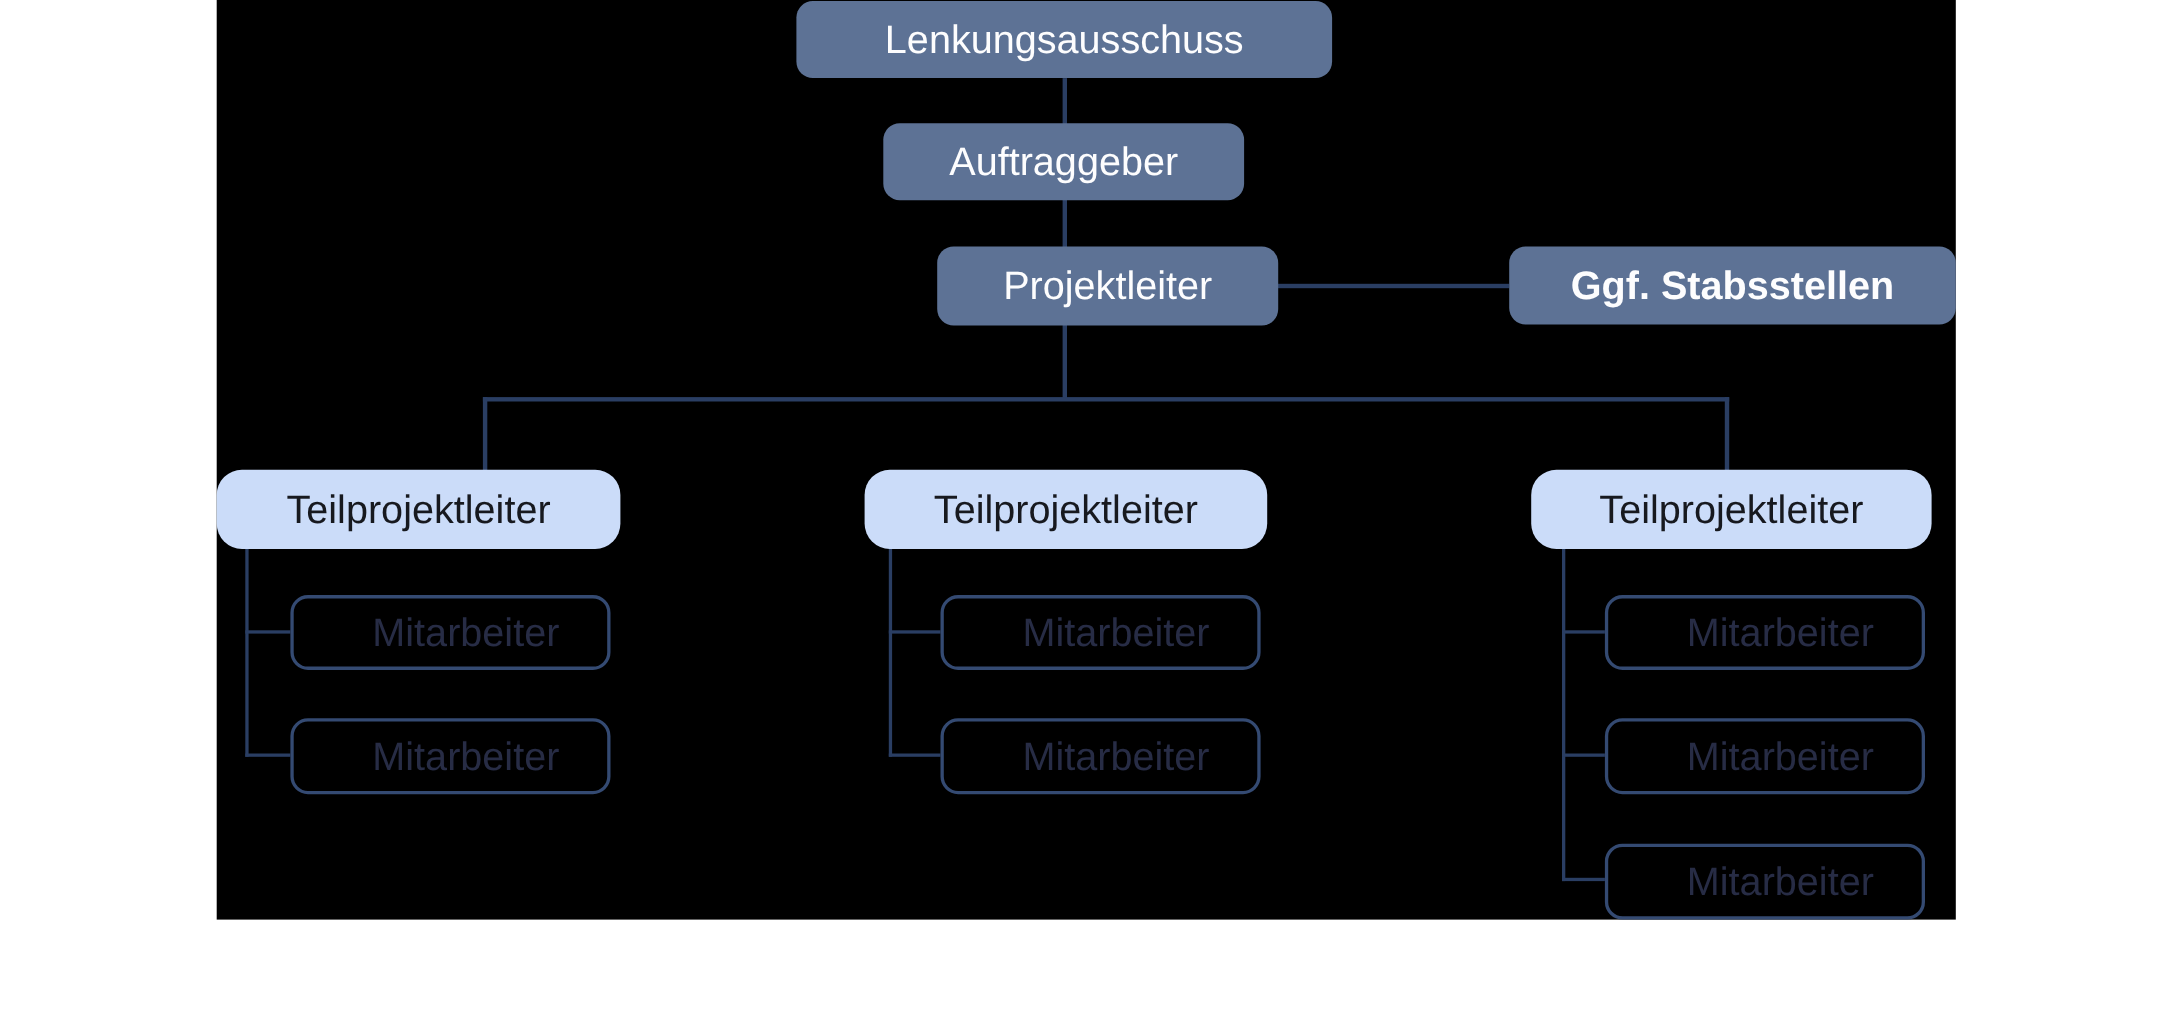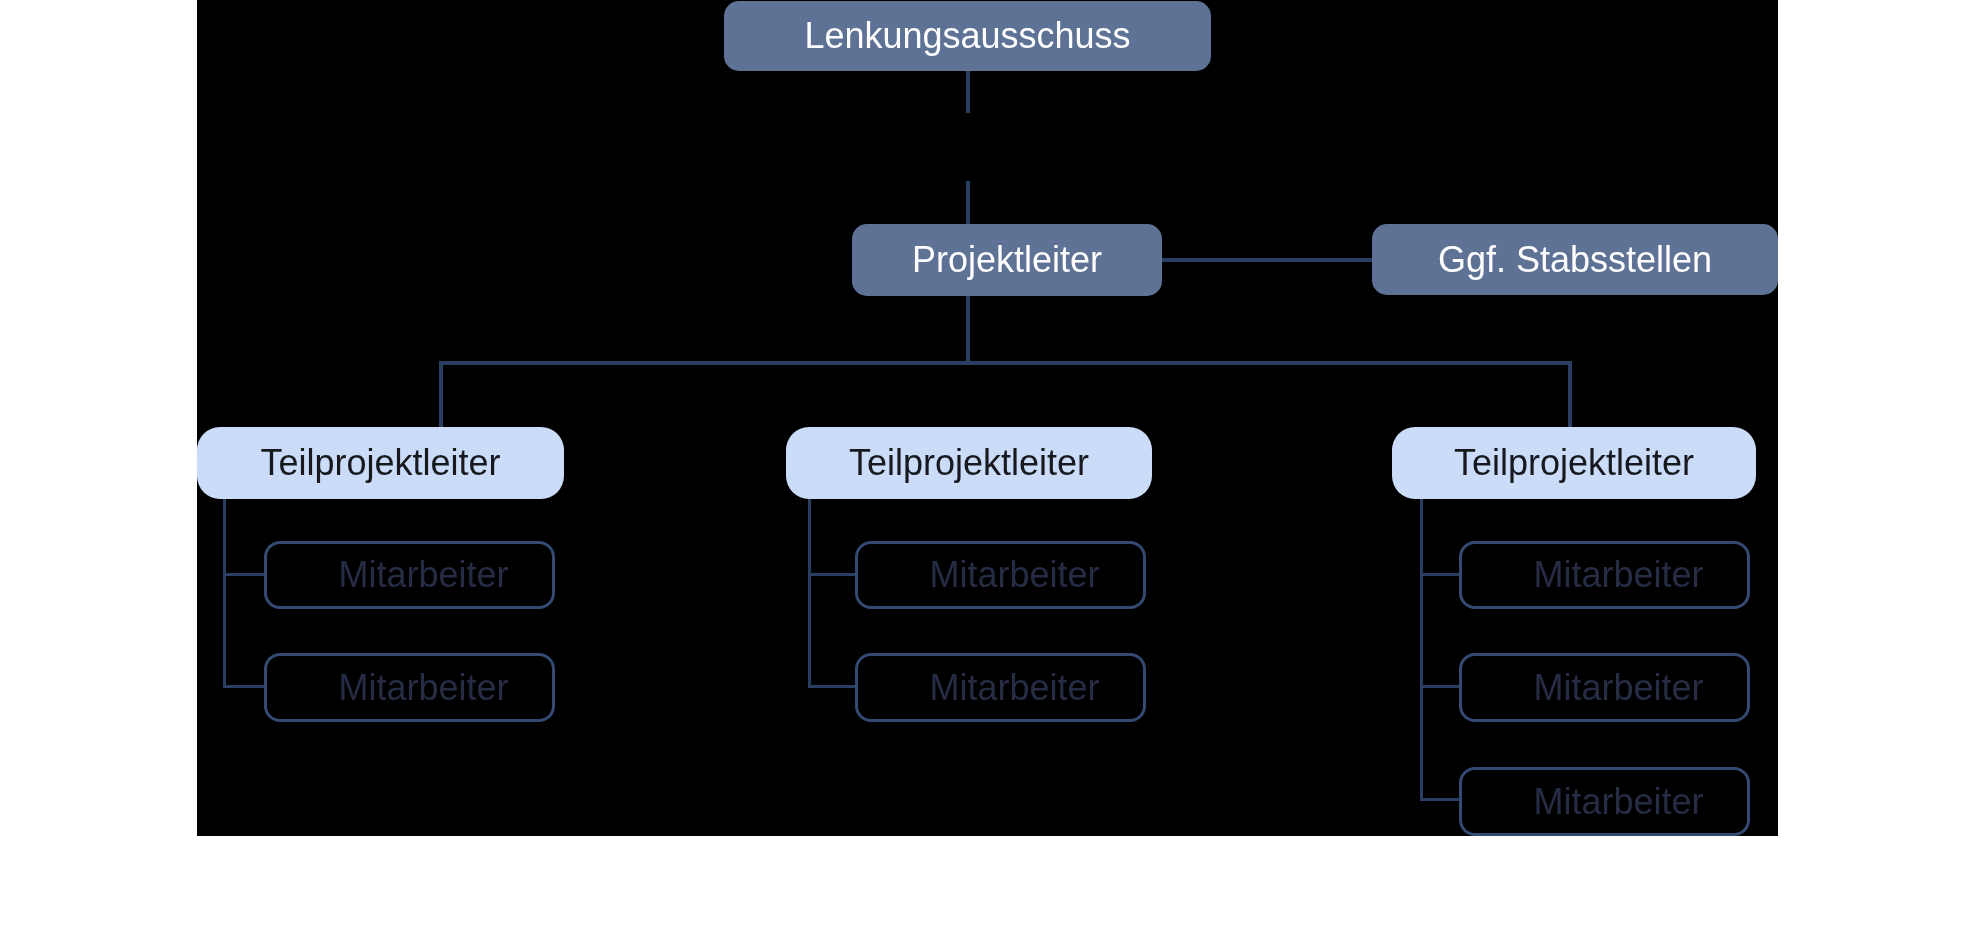--- a/index.html
+++ b/index.html
@@ -80,24 +80,25 @@
     <div class="line" style="left:611px; top:573px; width:47px; height:3px;"></div>
     <div class="line" style="left:611px; top:685px; width:47px; height:3px;"></div>
 
     <div class="line" style="left:1223px; top:498px; width:3px; height:303px;"></div>
     <div class="line" style="left:1223px; top:573px; width:39px; height:3px;"></div>
     <div class="line" style="left:1223px; top:685px; width:39px; height:3px;"></div>
     <div class="line" style="left:1223px; top:798px; width:39px; height:3px;"></div>
 
     <div class="node solid" style="left:527px; top:1px; width:487px; height:70px;">Lenkungsausschuss</div>
 
+    <div class="node solid" style="left:606px; top:112px; width:328px; height:70px;">Auftraggeber</div>
 
     <div class="node solid" style="left:615px; top:224px; width:310px; height:72px;margin-left:40px;">Projektleiter</div>
 
-    <div class="node solid" style="left:1175px; top:224px; width:406px; height:71px;">Ggf. Stabsstellen</div>
+    <div class="node solid" style="left:1175px; top:224px; width:406px; height:71px;font-weight:bold;">Ggf. Stabsstellen</div>
 
     <div class="node light" style="left:0px; top:427px; width:367px; height:72px;">Teilprojektleiter</div>
 
     <div class="node light" style="left:589px; top:427px; width:366px; height:72px;">Teilprojektleiter</div>
 
     <div class="node light" style="left:1195px; top:427px; width:364px; height:72px;">Teilprojektleiter</div>
 
     <div class="node outline" style="left:67px; top:541px; width:291px; height:68px;">Mitarbeiter</div>
     <div class="node outline" style="left:67px; top:653px; width:291px; height:69px;">Mitarbeiter</div>
 

